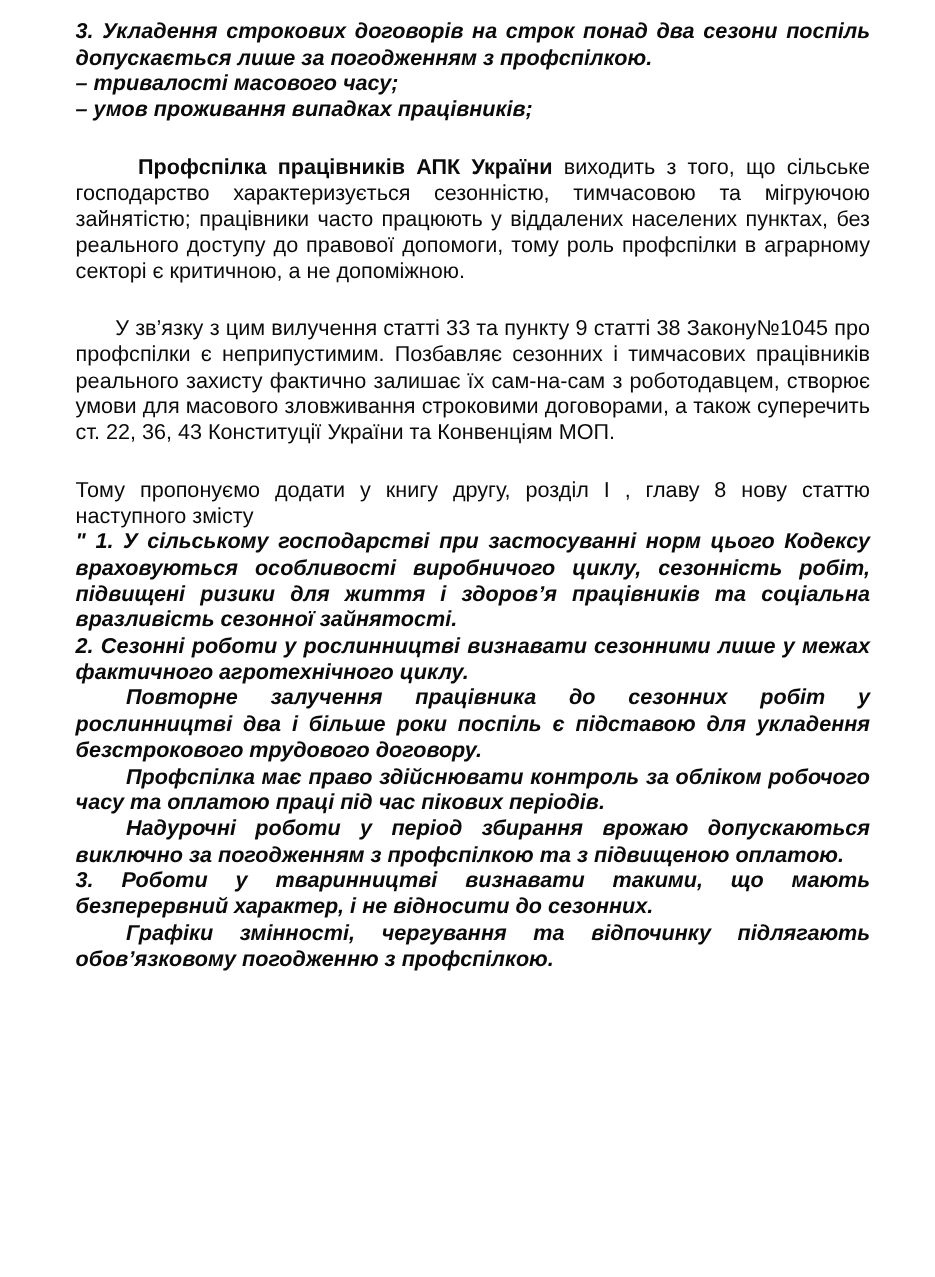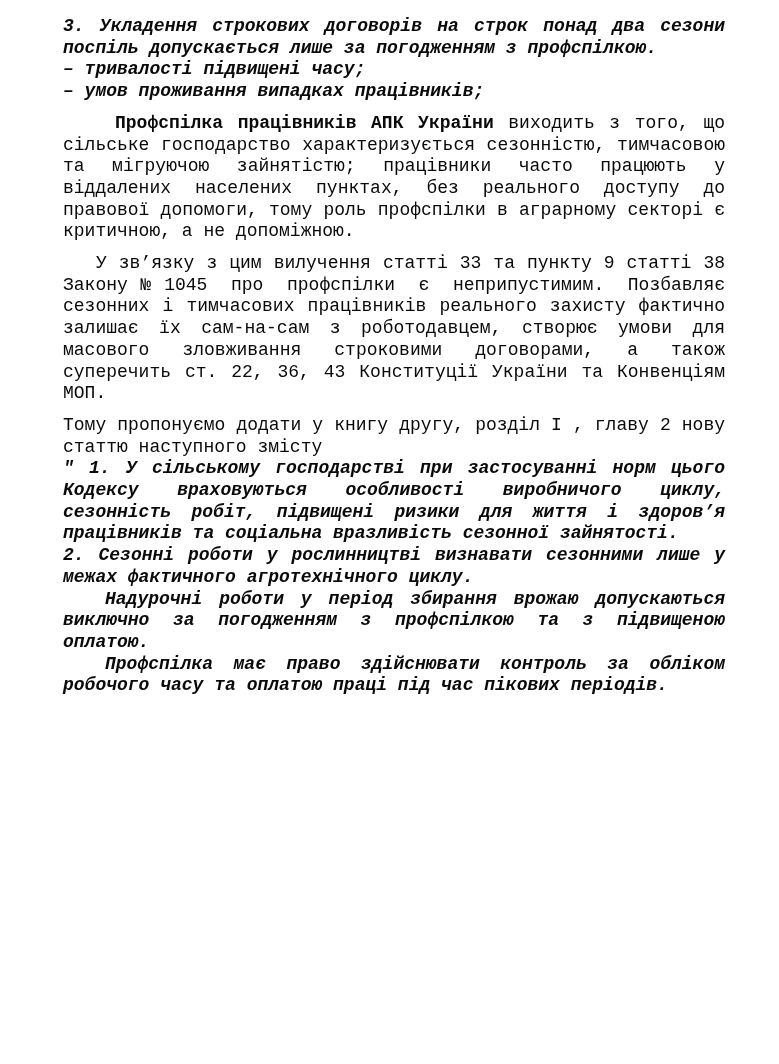--- a/index.html
+++ b/index.html
@@ -7,30 +7,30 @@
     padding: 0;
     background: #ffffff;
   }
   .page {
     position: relative;
     width: 779px;
     height: 952px;
     box-sizing: border-box;
     background: #ffffff;
     color: #0a0a0a;
-    font-family: Liberation Mono, monospace;
+    font-family: Liberation Sans, sans-serif;
     font-size: 18px;
     line-height: 21.7px;
     padding: 16px 54px 0 63px;
     overflow: hidden;
   }
   p { margin: 0; }
   .just { text-align: justify; }
   .bi { font-weight: bold; font-style: italic; }
-  .gap { margin-top: 10px; }
+  .gap { margin-top: 26px; }
   .indent-lg { text-indent: 52px; }
   .indent-md { text-indent: 33px; }
   .q-indent-md { text-indent: 42px; }
   .q-indent-sm { text-indent: 25px; }
   strong { font-weight: bold; }
   .page-number {
     position: absolute;
     left: 63px;
     right: 54px;
     top: 1002px;
@@ -40,34 +40,37 @@
     font-weight: normal;
   }
 </style>
 </head>
 <body>
 
 <div class="page">
 
   <section class="bi">
     <p class="just">3. Укладення строкових договорів на строк понад два сезони поспіль допускається лише за погодженням з профспілкою.</p>
-    <p>– тривалості підвищені часу;</p>
+    <p>– тривалості масового часу;</p>
     <p>– умов проживання випадках працівників;</p>
   </section>
 
   <p class="just indent-lg gap">
     <strong>Профспілка працівників АПК України</strong><span> виходить з того, що сільське господарство характеризується сезонністю, тимчасовою та мігруючою зайнятістю; працівники часто працюють у віддалених населених пунктах, без реального доступу до правової допомоги, тому роль профспілки в аграрному секторі є критичною, а не допоміжною.</span>
   </p>
 
   <p class="just indent-md gap">У зв’язку з цим вилучення статті 33 та пункту 9 статті 38 Закону№1045 про профспілки є неприпустимим. Позбавляє сезонних і тимчасових працівників реального захисту фактично залишає їх сам-на-сам з роботодавцем, створює умови для масового зловживання строковими договорами, а також суперечить ст. 22, 36, 43 Конституції України та Конвенціям МОП.</p>
 
-  <p class="just gap">Тому пропонуємо додати  у книгу другу, розділ І , главу 2 нову статтю наступного змісту</p>
+  <p class="just gap">Тому пропонуємо додати  у книгу другу, розділ І , главу 8 нову статтю наступного змісту</p>
 
   <section class="bi">
     <p class="just">" 1. У сільському господарстві при застосуванні норм цього Кодексу враховуються особливості виробничого циклу, сезонність робіт, підвищені ризики для життя і здоров’я працівників та соціальна вразливість сезонної зайнятості.</p>
     <p class="just">2. Сезонні роботи у рослинництві визнавати сезонними лише у межах фактичного агротехнічного циклу.</p>
+    <p class="just q-indent-md">Повторне залучення працівника до сезонних робіт у рослинництві два і більше роки поспіль є підставою для укладення безстрокового трудового договору.</p>
+    <p class="just q-indent-md">Профспілка має право здійснювати контроль за обліком робочого часу та оплатою праці під час пікових періодів.</p>
     <p class="just q-indent-md">Надурочні роботи у період збирання врожаю допускаються виключно за погодженням з профспілкою та з підвищеною оплатою.</p>
-    <p class="just q-indent-md">Профспілка має право здійснювати контроль за обліком робочого часу та оплатою праці під час пікових періодів.</p>
+    <p class="just">3. Роботи у тваринництві визнавати такими, що мають безперервний характер, і не відносити до сезонних.</p>
+    <p class="just q-indent-md">Графіки змінності, чергування та відпочинку підлягають обов’язковому погодженню з профспілкою.</p>
   </section>
 
   <footer class="page-number">4</footer>
 
 </div>
 
 </body></html>

